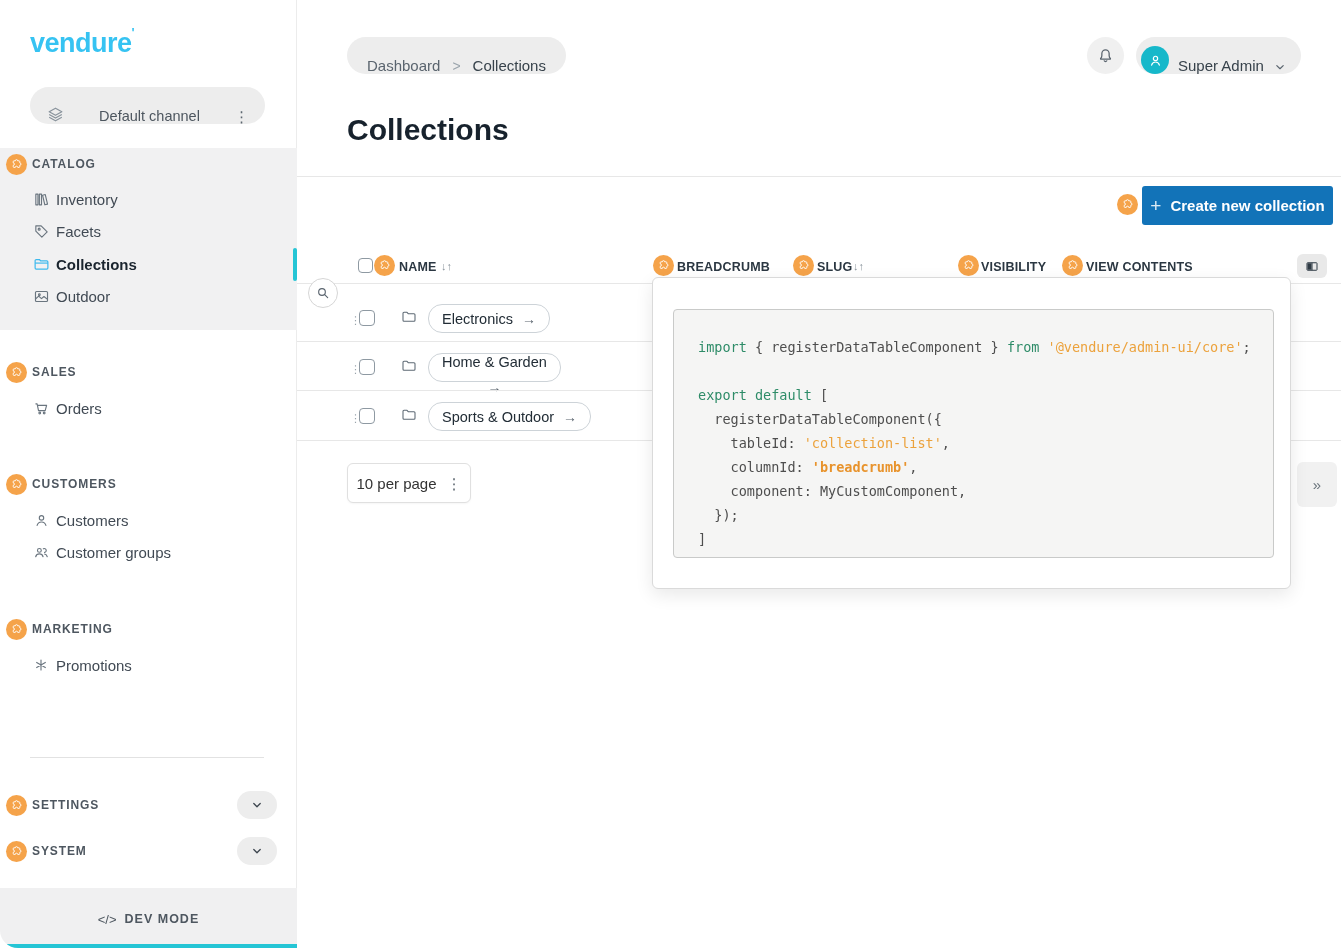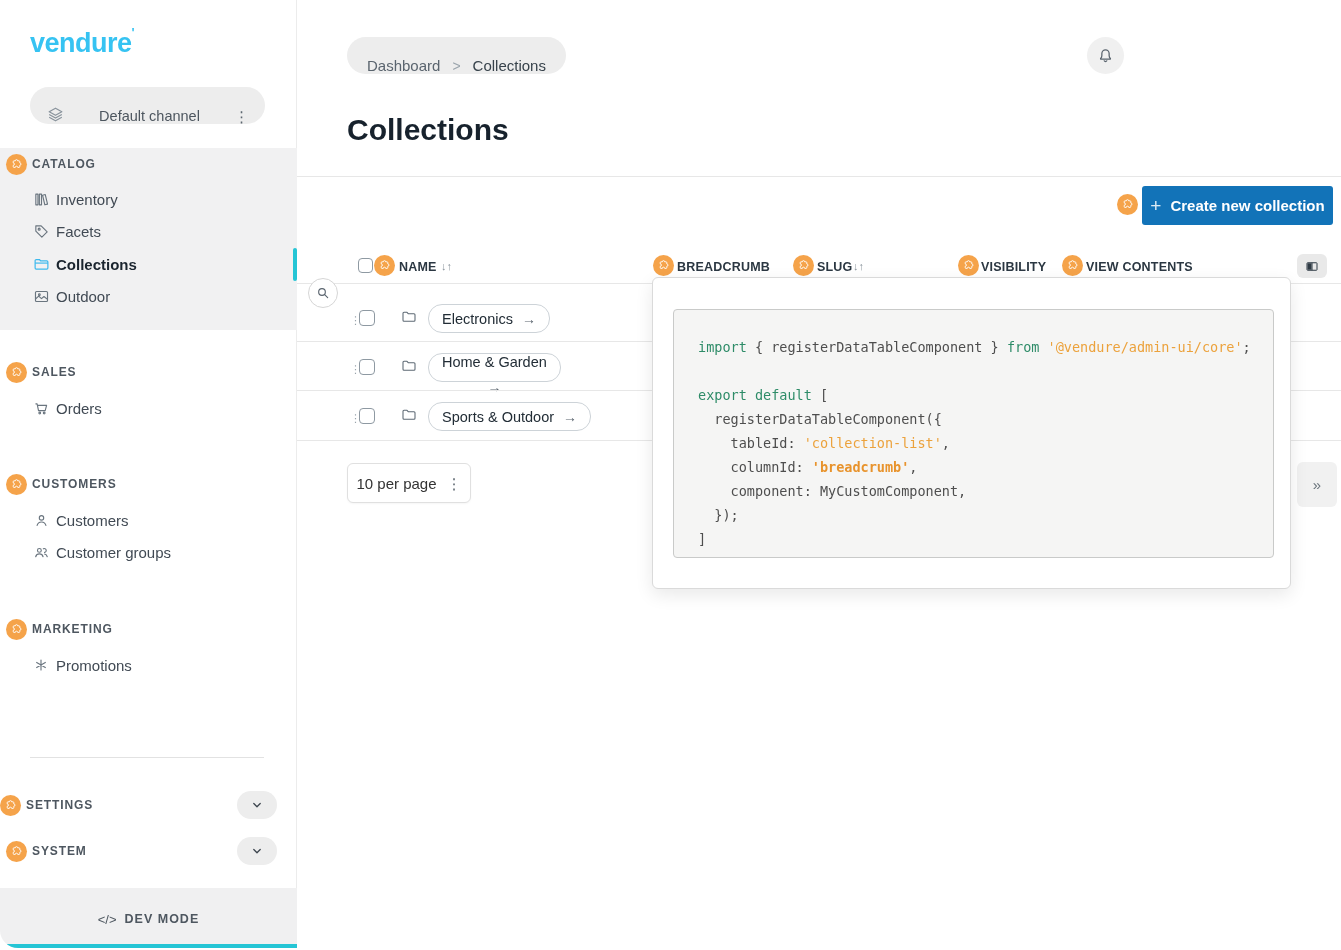--- a/index.html
+++ b/index.html
@@ -205,21 +205,21 @@
       <span class="ic">
           <svg viewBox="0 0 24 24" width="16" height="16" fill="none" stroke="currentColor" stroke-width="1.7" stroke-linecap="round">
             <path d="M12 4.5v15M5.5 8.2l13 7.6M18.5 8.2l-13 7.6"></path>
           </svg>
         </span>
       <span class="t">Promotions</span>
     </div>
 
     <div class="abs divline" style="left:30px;top:757px;width:234px;"></div>
 
-    <div class="abs sect-head" style="left:0;top:794px;text-align:right;">
+    <div class="abs sect-head" style="left:6px;top:794px;text-align:right;">
       <span class="badge">
           <svg viewBox="0 0 23 23" width="13" height="13">
             <path d="M7 5h2.4a2.1 2.1 0 1 1 4.2 0H16a1.3 1.3 0 0 1 1.3 1.3v2.4a2.1 2.1 0 1 1 0 4.2v2.4A1.3 1.3 0 0 1 16 16.6h-2.4a2.1 2.1 0 1 0-4.2 0H7a1.3 1.3 0 0 1-1.3-1.3v-2.4a2.1 2.1 0 1 0 0-4.2V6.3A1.3 1.3 0 0 1 7 5Z" fill="none" stroke="#fff" stroke-width="1.6" stroke-linejoin="round"></path>
           </svg>
         </span>
       <span class="t">SETTINGS</span>
     </div>
     <div class="abs chev-pill" style="left:237px;top:791px;">
       <span>
           <svg viewBox="0 0 24 24" width="14" height="14" fill="none" stroke="#3c454e" stroke-width="2.2" stroke-linecap="round" stroke-linejoin="round">
@@ -260,20 +260,34 @@
       <span class="cur">Collections</span>
     </div>
     <div class="abs iconbtn" style="left:790px;top:37px;">
       <span>
           <svg viewBox="0 0 24 24" width="19" height="19" fill="none" stroke="#5a646e" stroke-width="1.6" stroke-linecap="round" stroke-linejoin="round">
             <path d="M5.8 16.5v-.8c1-.9 1.6-2.2 1.6-3.8V9.5a4.6 4.6 0 0 1 9.2 0v2.4c0 1.6.6 2.9 1.6 3.8v.8Z"></path>
             <path d="M10.4 18.7a1.8 1.8 0 0 0 3.2 0"></path>
           </svg>
         </span>
     </div>
+    <div class="abs pill userpill">
+      <span class="avatar">
+          <svg viewBox="0 0 24 24" width="17" height="17" fill="none" stroke="#fff" stroke-width="1.7" stroke-linecap="round">
+            <circle cx="12" cy="9" r="3"></circle>
+            <path d="M6.5 18.5c.7-2.8 3-4.4 5.5-4.4s4.8 1.6 5.5 4.4"></path>
+          </svg>
+        </span>
+      <span class="nm">Super Admin</span>
+      <span>
+          <svg viewBox="0 0 24 24" width="14" height="14" fill="none" stroke="#5a646e" stroke-width="2" stroke-linecap="round" stroke-linejoin="round">
+            <path d="M6.5 9.5 12 15l5.5-5.5"></path>
+          </svg>
+        </span>
+    </div>
 
     <div class="abs page-title">Collections</div>
     <div class="abs hline" style="top:176px;"></div>
 
     <span class="abs badge" style="left:820px;top:194px;">
         <svg viewBox="0 0 23 23" width="13" height="13">
           <path d="M7 5h2.4a2.1 2.1 0 1 1 4.2 0H16a1.3 1.3 0 0 1 1.3 1.3v2.4a2.1 2.1 0 1 1 0 4.2v2.4A1.3 1.3 0 0 1 16 16.6h-2.4a2.1 2.1 0 1 0-4.2 0H7a1.3 1.3 0 0 1-1.3-1.3v-2.4a2.1 2.1 0 1 0 0-4.2V6.3A1.3 1.3 0 0 1 7 5Z" fill="none" stroke="#fff" stroke-width="1.6" stroke-linejoin="round"></path>
         </svg>
       </span>
     <button class="abs btn-primary">

